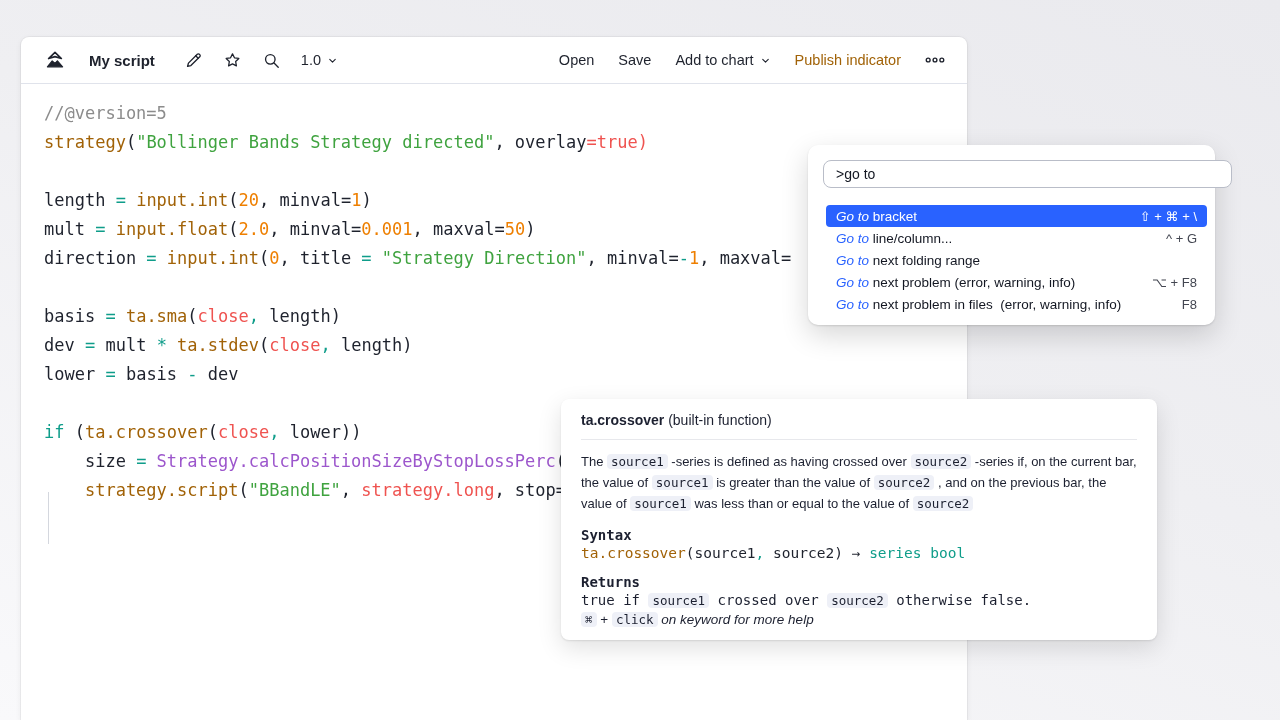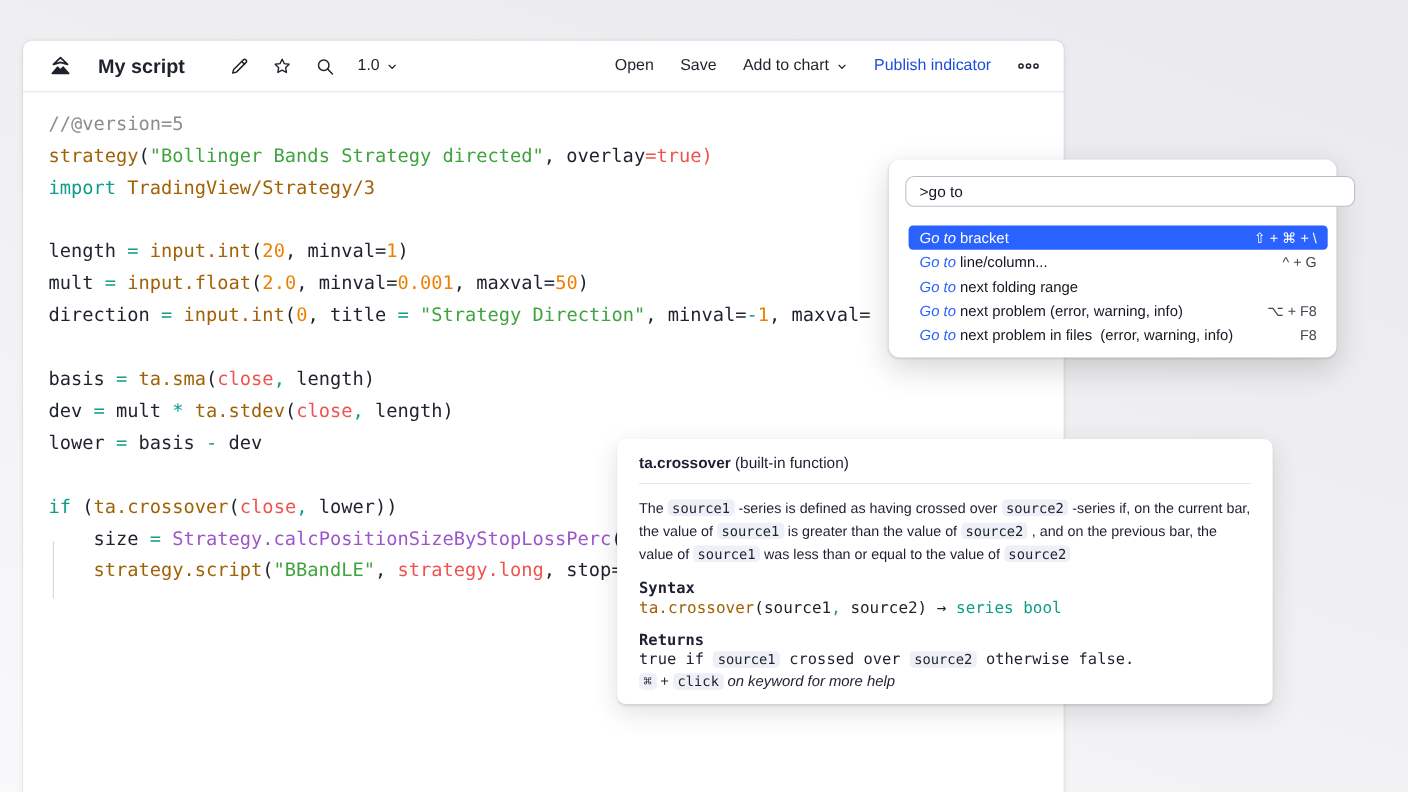--- a/index.html
+++ b/index.html
@@ -9,23 +9,23 @@
   .stage{position:relative;width:1280px;height:720px;}
 
   
   .panel{position:absolute;left:21px;top:37px;width:946px;height:683px;
          background:#ffffff;border-radius:8px 8px 0 0;
          box-shadow:0 0 0 1px rgba(0,0,0,.04),0 2px 6px rgba(0,0,0,.07);}
   .toolbar{height:46px;display:flex;align-items:center;padding:0 22px;
            border-bottom:1px solid #e0e3eb;}
   .tb-left{display:flex;align-items:center;gap:20px;}
   .tb-right{margin-left:auto;display:flex;align-items:center;gap:24px;}
-  .tb-title{font-weight:bold;font-size:18px;margin:0 20px 0 2px;}
+  .tb-title{font-weight:bold;font-size:15px;margin:0 9px 0 2px;}
   .tb-btn{display:flex;align-items:center;gap:6px;font-size:14.5px;cursor:pointer;background:none;border:none;padding:0;color:#1e222d;font-family:inherit;}
-  .tb-btn.link{color:#1d4ed8;text-align:right;}
+  .tb-btn.link{color:#a16207;text-align:right;}
   .icon{display:inline-flex;align-items:center;justify-content:center;}
   svg{display:block;}
 
   
   .code{position:relative;padding:15px 0 0 23px;
         font-family:"DejaVu Sans Mono",monospace;font-size:17px;line-height:29px;}
   .code-line{white-space:pre;height:29px;}
   .tk-text{color:#1e222d}.tk-comment{color:#8c8c8c}.tk-func{color:#a16207}
   .tk-string{color:#3fa33f}.tk-kw{color:#0f9d8a}.tk-num{color:#ee7f00}
   .tk-red{color:#ef5350}.tk-purple{color:#9c56cc}
@@ -124,21 +124,20 @@
               <circle cx="18.5" cy="8" r="2.1"></circle>
           </svg>
         </span>
       </div>
     </div>
 
     <div class="code">
       <div>
           <div class="code-line"><span class="tk-comment">//@version=5</span></div>
           <div class="code-line"><span class="tk-func">strategy</span><span class="tk-text">(</span><span class="tk-string">"Bollinger Bands Strategy directed"</span><span class="tk-text">, overlay</span><span class="tk-red">=true)</span></div>
-          <div class="code-line"><span class="tk-kw">import </span><span class="tk-func">TradingView/Strategy/3</span></div>
           <div class="code-line"> </div>
           <div class="code-line"><span class="tk-text">length </span><span class="tk-kw">= </span><span class="tk-func">input.int</span><span class="tk-text">(</span><span class="tk-num">20</span><span class="tk-text">, minval=</span><span class="tk-num">1</span><span class="tk-text">)</span></div>
           <div class="code-line"><span class="tk-text">mult </span><span class="tk-kw">= </span><span class="tk-func">input.float</span><span class="tk-text">(</span><span class="tk-num">2.0</span><span class="tk-text">, minval=</span><span class="tk-num">0.001</span><span class="tk-text">, maxval=</span><span class="tk-num">50</span><span class="tk-text">)</span></div>
           <div class="code-line"><span class="tk-text">direction </span><span class="tk-kw">= </span><span class="tk-func">input.int</span><span class="tk-text">(</span><span class="tk-num">0</span><span class="tk-text">, title </span><span class="tk-kw">= </span><span class="tk-string">"Strategy Direction"</span><span class="tk-text">, minval=</span><span class="tk-kw">-</span><span class="tk-num">1</span><span class="tk-text">, maxval=</span></div>
           <div class="code-line"> </div>
           <div class="code-line"><span class="tk-text">basis </span><span class="tk-kw">= </span><span class="tk-func">ta.sma</span><span class="tk-text">(</span><span class="tk-red">close</span><span class="tk-kw">,</span><span class="tk-text"> length)</span></div>
           <div class="code-line"><span class="tk-text">dev </span><span class="tk-kw">= </span><span class="tk-text">mult </span><span class="tk-kw">* </span><span class="tk-func">ta.stdev</span><span class="tk-text">(</span><span class="tk-red">close</span><span class="tk-kw">,</span><span class="tk-text"> length)</span></div>
           <div class="code-line"><span class="tk-text">lower </span><span class="tk-kw">= </span><span class="tk-text">basis </span><span class="tk-kw">- </span><span class="tk-text">dev</span></div>
           <div class="code-line"> </div>
           <div class="code-line"><span class="tk-kw">if </span><span class="tk-text">(</span><span class="tk-func">ta.crossover</span><span class="tk-text">(</span><span class="tk-red">close</span><span class="tk-kw">,</span><span class="tk-text"> lower))</span></div>

